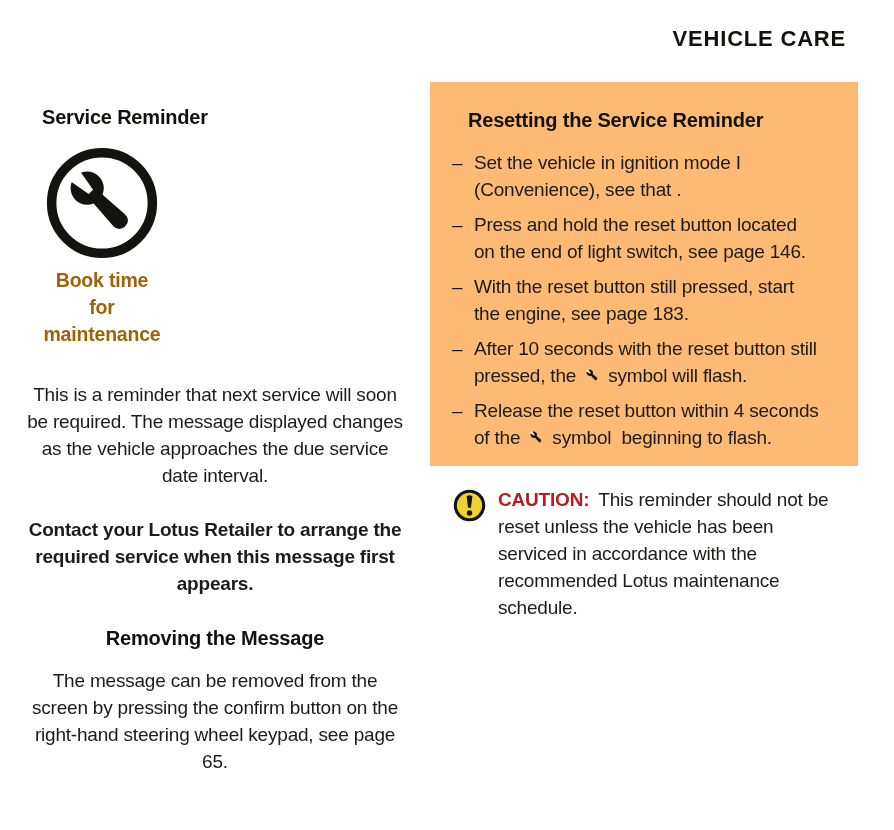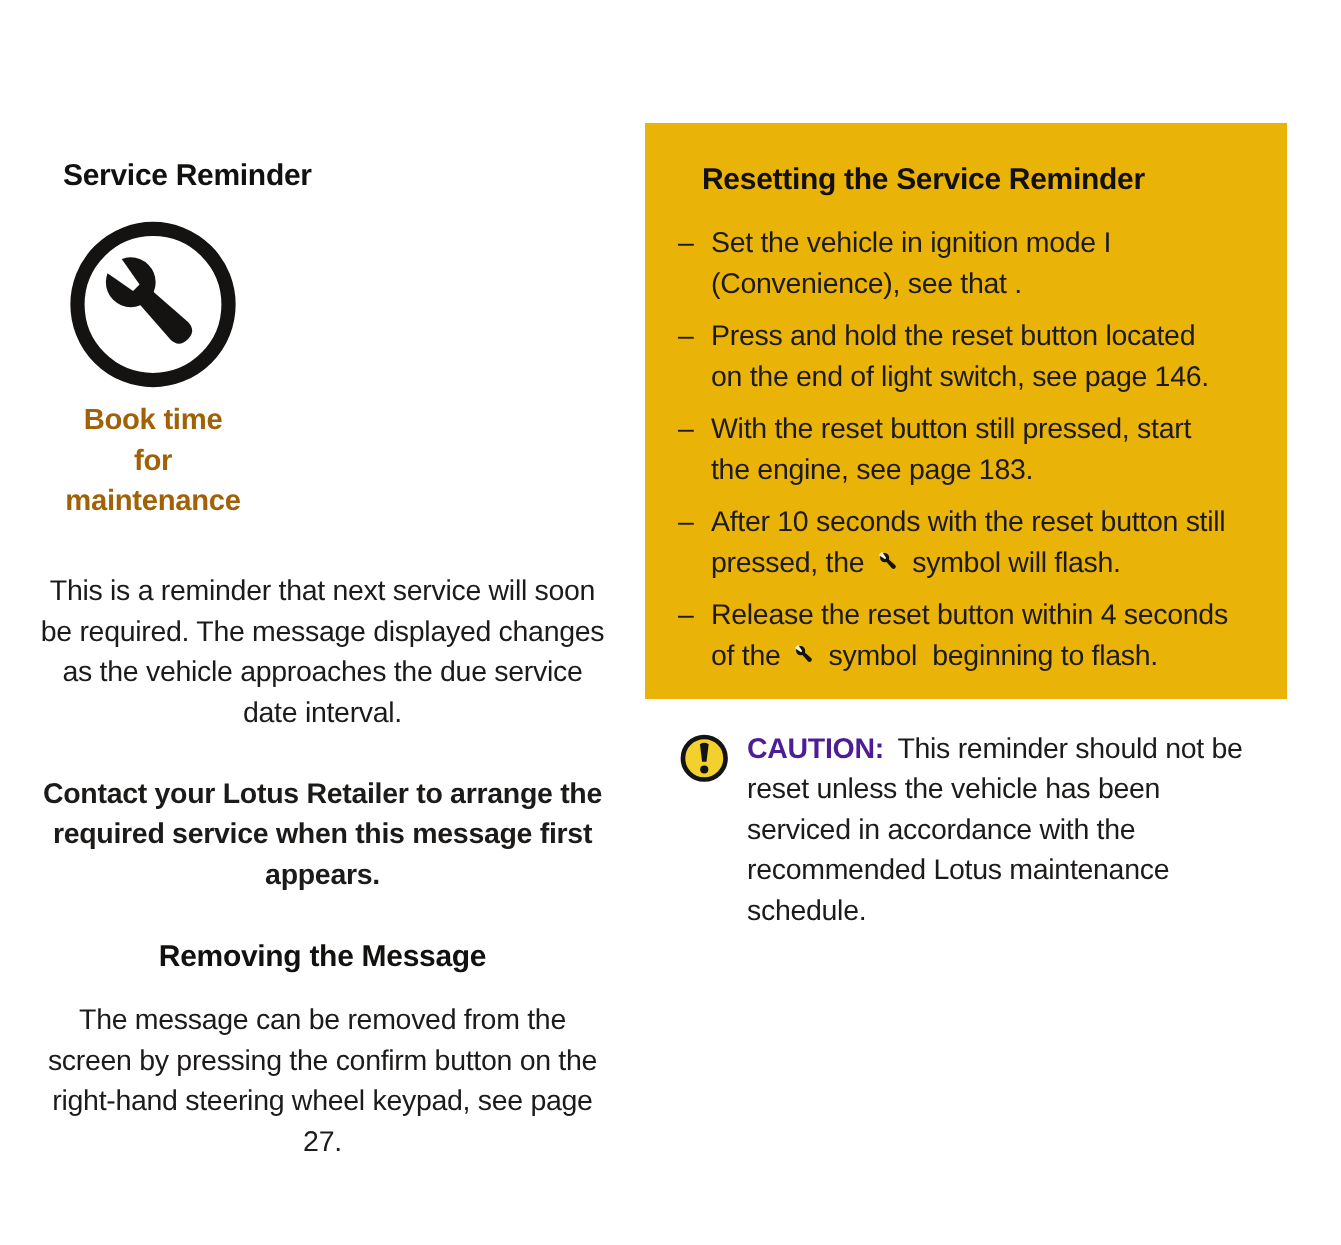--- a/index.html
+++ b/index.html
@@ -53,21 +53,21 @@
     padding-top: 1px;
     line-height: 27px;
   }
   .para { margin: 0; line-height: 27px; text-align: center; }
   .para-reminder { margin-top: 33px; }
   .para-contact  { margin-top: 27px; font-weight: bold; }
   .h2-removing   { margin-top: 28px; text-align: center; }
   
   .right-col { position: absolute; left: 430px; top: 82px; width: 428px; }
   .reset-panel {
-    background: #eab308;
+    background: #fdba74;
     padding: 9px 36px 15px 22px;
   }
   .steps { list-style: none; margin: 3px 0 0; padding: 0; }
   .step {
     display: grid;
     grid-template-columns: 22px 1fr;
     margin-top: 8px;
     line-height: 27px;
   }
   .step:first-child { margin-top: 4px; }
@@ -79,38 +79,39 @@
     vertical-align: -4px;
   }
   .caution {
     margin-top: 20px;
     padding-left: 22px;
     display: flex;
     gap: 11px;
   }
   .caution-icon { width: 35px; height: 35px; flex: none; margin-top: 2px; }
   .caution-text { width: 332px; line-height: 27px; }
-  .caution-label { font-weight: 700; color: #4c1d95; margin-right: 9px; }
+  .caution-label { font-weight: 700; color: #b91c1c; margin-right: 9px; }
   .svg-defs { position: absolute; width: 0; height: 0; }
 </style>
 </head>
 <body>
 
 <svg class="svg-defs" aria-hidden="true">
   <defs>
     <g id="wrench-glyph" transform="rotate(-45 60 60) translate(60 60) scale(0.92) translate(-60 -60)">
       <circle cx="60" cy="36" r="19" fill="#151312"></circle>
       <path d="M51,11 L69,11 L63.5,42 L56.5,42 Z" style="fill:var(--notch-color,#ffffff)"></path>
       <path d="M53.5,44 L66.5,44 L69.5,88 Q69.5,97.5 60,97.5 Q50.5,97.5 50.5,88 Z" fill="#151312"></path>
     </g>
   </defs>
 </svg>
 
 <div class="page">
 
+  <div class="page-header">VEHICLE CARE</div>
 
   <div class="left-col">
     <h2>Service Reminder</h2>
 
     <div class="icon-row">
       <div class="icon-block">
         <svg class="big-icon" viewBox="0 0 120 120">
           <circle cx="60" cy="60" r="53" fill="none" stroke="#151312" stroke-width="10"></circle>
           <use href="#wrench-glyph"></use>
         </svg>
@@ -119,21 +120,21 @@
           <div>for</div>
           <div>maintenance</div>
         </div>
       </div>
     </div>
 
     <p class="para para-reminder">This is a reminder that next service will soon be required. The message displayed changes as the vehicle approaches the due service date interval.</p>
     <p class="para para-contact">Contact your Lotus Retailer to arrange the required service when this message first appears.</p>
 
     <h2 class="h2-removing">Removing the Message</h2>
-    <p class="para">The message can be removed from the screen by pressing the confirm button on the right-hand steering wheel keypad, see page 27.</p>
+    <p class="para">The message can be removed from the screen by pressing the confirm button on the right-hand steering wheel keypad, see page 65.</p>
   </div>
 
   <div class="right-col">
 
     <div class="reset-panel">
       <h2>Resetting the Service Reminder</h2>
       <ul class="steps">
         <li class="step">
           <span class="dash">–</span>
           <span class="step-text">Set the vehicle in ignition mode I (Convenience), see that .</span>

